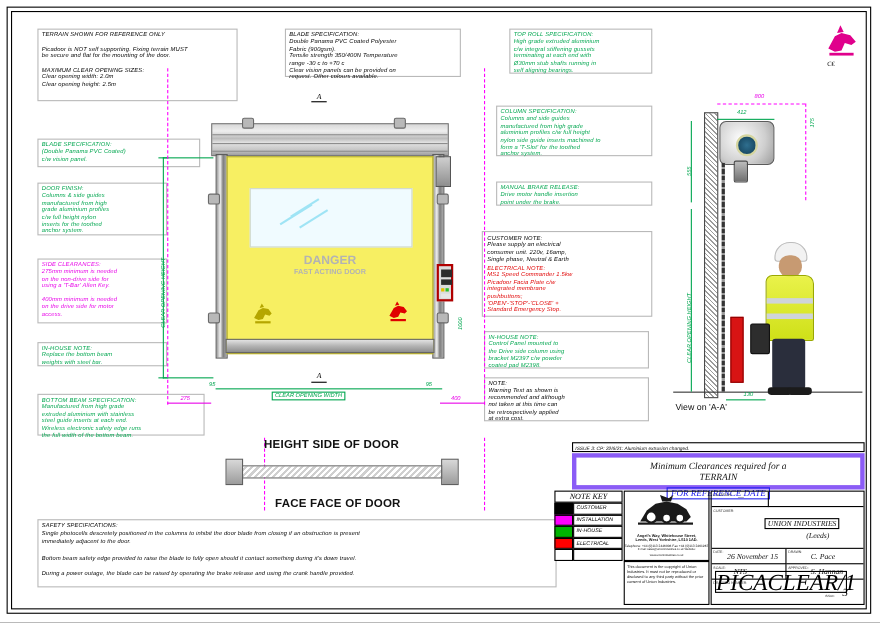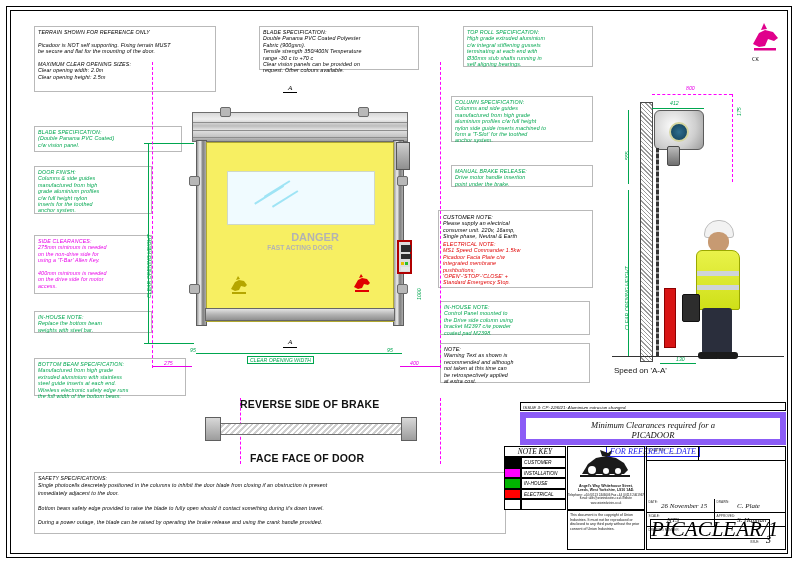--- a/index.html
+++ b/index.html
@@ -78,21 +78,21 @@
   .dl{position:absolute;background:#00a64f;}
   .dlm{position:absolute;background:#e800e8;}
   .dashmag{position:absolute;border-left:1.4px dashed #ff00ff;}
   .dashmagh{position:absolute;border-top:1.4px dashed #ff00ff;}
   .vtxt{position:absolute;transform-origin:left top;transform:rotate(-90deg);white-space:nowrap;font-style:italic;font-size:5.2px;}
 
   
   #titleblock{position:absolute;left:504px;top:400px;width:284px;height:154px;}
   #issueline{position:absolute;left:16px;top:2px;width:266px;height:9px;border:1px solid #000;box-sizing:border-box;
     font-size:4.4px;font-style:italic;padding:1.5px 2px;color:#111;font-family:"Liberation Sans",sans-serif;}
-  #titlecell{position:absolute;left:16px;top:12px;width:266px;height:33px;border:6px solid #8b5cf6;box-sizing:border-box;text-align:center;}
+  #titlecell{position:absolute;left:16px;top:12px;width:266px;height:33px;border:4px solid #8b5cf6;box-sizing:border-box;text-align:center;}
   #titlecell .t1{font-family:"Liberation Serif",serif;font-style:italic;font-size:8.6px;margin-top:2px;color:#111;}
   #titlecell .t2{font-family:"Liberation Serif",serif;font-style:italic;font-size:8.6px;color:#111;}
   #titlecell .t3{font-family:"Liberation Serif",serif;font-style:italic;font-size:8.2px;color:#2222ee;border:1px solid #2222ee;display:inline-block;padding:0 3px;margin-top:1px;}
 
   #textkey{position:absolute;left:0;top:46px;width:62px;height:64px;}
   #textkey .kh{position:absolute;left:0;top:0;width:62px;height:11px;border:1px solid #000;box-sizing:border-box;
     font-family:"Liberation Serif",serif;font-style:italic;font-size:7.4px;text-align:center;line-height:10px;}
   .krow{position:absolute;left:0;width:62px;height:10.5px;}
   .kswatch{position:absolute;left:0;top:0;width:17px;height:10.5px;border:1px solid #000;box-sizing:border-box;}
   .klabel{position:absolute;left:17px;top:0;width:45px;height:10.5px;border:1px solid #000;box-sizing:border-box;
@@ -237,21 +237,21 @@
 
     <div class="colm" style="left:4px;"></div>
     <div class="colm" style="left:201px;"></div>
 
     <div class="curtain">
       <div class="vision">
         <div class="vshine" style="left:24px;top:22px;width:34px;"></div>
         <div class="vshine" style="left:34px;top:16px;width:30px;"></div>
         <div class="vshine" style="left:42px;top:26px;width:30px;"></div>
       </div>
-      <div class="danger" style="top:88px;font-size:11px;padding-left:15px;">DANGER</div>
+      <div class="danger" style="top:88px;font-size:11px;">DANGER</div>
       <div class="danger" style="top:101px;font-size:6.6px;">FAST ACTING DOOR</div>
 
       <svg class="crest" style="left:20px;top:130px;" viewBox="0 0 24 24">
         <path d="M4 16 L8 9 L12 7 L17 8 L20 12 L18 14 L14 13 L12 17 L8 18 Z" fill="#b5a600"></path>
         <path d="M9 7 L11 3 L13 6 Z" fill="#b5a600"></path>
         <rect x="5" y="19" width="14" height="2" fill="#b5a600"></rect>
       </svg>
       <svg class="crest" style="left:143px;top:128px;" viewBox="0 0 24 24">
         <path d="M4 16 L8 9 L12 7 L17 8 L20 12 L18 14 L14 13 L12 17 L8 18 Z" fill="#e00000"></path>
         <path d="M9 7 L11 3 L13 6 Z" fill="#e00000"></path>
@@ -300,23 +300,23 @@
   <div class="dashmag" style="left:240px;top:398px;height:66px;"></div>
   <div class="dashmag" style="left:440px;top:398px;height:66px;"></div>
 
   <div class="vtxt grn" style="left:416px;top:300px;">1000</div>
 
   <div class="arrowA" style="left:288px;top:84px;">A</div>
   <div style="position:absolute;left:283px;top:92px;width:14px;height:1px;background:#000;"></div>
   <div class="arrowA" style="left:288px;top:338px;">A</div>
   <div style="position:absolute;left:283px;top:347px;width:14px;height:1px;background:#000;"></div>
 
-  <div class="caption" style="left:240px;top:398px;">REVERSE SIDE OF BRAKE</div>
+  <div class="caption" style="left:240px;top:398px;">HEIGHT SIDE OF DOOR</div>
   <div class="caption" style="left:250px;top:452px;">FACE FACE OF DOOR</div>
-  <div style="position:absolute;left:614px;top:366px;font-size:8px;color:#111;font-family:'Liberation Sans',sans-serif;">Speed on 'A-A'</div>
+  <div style="position:absolute;left:614px;top:366px;font-size:8px;color:#111;font-family:'Liberation Sans',sans-serif;">View on 'A-A'</div>
 
   <div id="plan">
     <div class="planbar"></div>
     <div class="planend" style="left:0;"></div>
     <div class="planend" style="left:196px;"></div>
   </div>
 
   <div id="sideview">
     <div class="wall"></div>
     <div class="rollhead">
@@ -360,21 +360,21 @@
     <rect x="6" y="28" width="22" height="2.5" fill="#e0008c"></rect>
   </svg>
   <div style="position:absolute;left:752px;top:56px;font-size:6px;font-family:'Liberation Serif',serif;color:#111;">C€</div>
 
   <div id="titleblock">
 
     <div id="issueline">ISSUE 3: CP: 22/6/21: Aluminium extrusion changed.</div>
 
     <div id="titlecell">
       <div class="t1">Minimum Clearances required for a</div>
-      <div class="t2">PICADOOR</div>
+      <div class="t2">TERRAIN</div>
       <div class="t3">FOR REFERENCE DATE</div>
     </div>
 
     <div id="textkey">
       <div class="kh">NOTE KEY</div>
       <div class="krow" style="top:11px;">
         <div class="kswatch" style="background:#000000;"></div>
         <div class="klabel">CUSTOMER</div>
       </div>
       <div class="krow" style="top:21.5px;">
@@ -414,28 +414,33 @@
 
     <div id="copy">This document is the copyright of Union Industries. It must not be reproduced or disclosed to any third party without the prior consent of Union Industries.</div>
 
     <div id="infogrid">
       <div class="cell" style="left:0;top:0;width:52px;height:14px;">
         <span class="cl">LOCATION:</span>
         <span class="cv" style="left:24px;top:3px;font-size:6px;">—</span>
       </div>
       <div class="cell" style="left:52px;top:0;width:86px;height:14px;border-right:none;"></div>
 
+      <div class="cell" style="left:0;top:14px;width:138px;height:38px;border-right:none;">
+        <span class="cl">CUSTOMER:</span>
+        <span class="cv" style="left:48px;top:10px;border:1px solid #000;padding:0 2px;">UNION INDUSTRIES</span>
+        <span class="cv" style="left:86px;top:22px;">(Leeds)</span>
+      </div>
 
       <div class="cell" style="left:0;top:52px;width:68px;height:14px;">
         <span class="cl">DATE:</span>
         <span class="cv" style="left:14px;top:3px;">26 November 15</span>
       </div>
       <div class="cell" style="left:68px;top:52px;width:70px;height:14px;border-right:none;">
         <span class="cl">DRAWN:</span>
-        <span class="cv" style="left:22px;top:3px;">C. Plate</span>
+        <span class="cv" style="left:22px;top:3px;">C. Pace</span>
       </div>
 
       <div class="cell" style="left:0;top:66px;width:68px;height:14px;">
         <span class="cl">SCALE:</span>
         <span class="cv" style="left:20px;top:3px;">NTS</span>
       </div>
       <div class="cell" style="left:68px;top:66px;width:70px;height:14px;border-right:none;">
         <span class="cl">APPROVED:</span>
         <span class="cv" style="left:22px;top:3px;">S. Hannan</span>
       </div>

